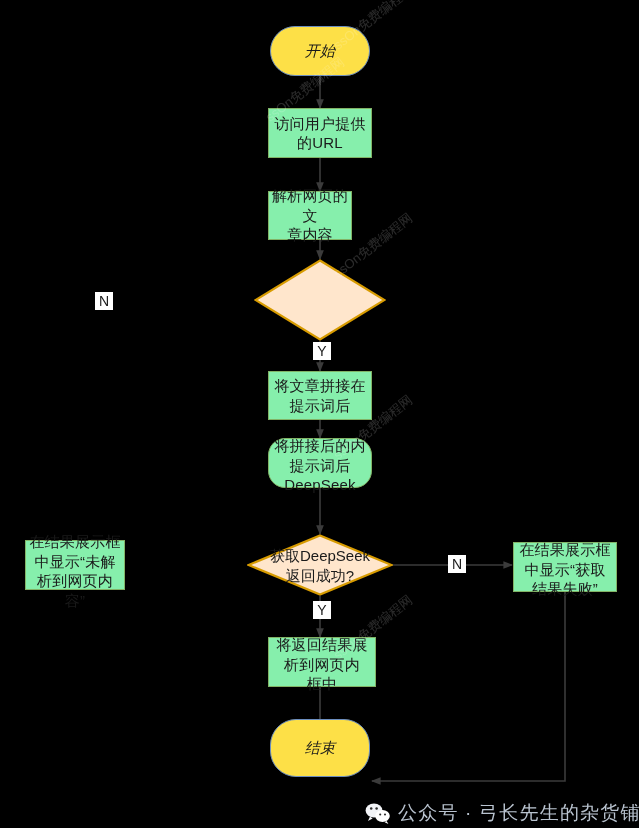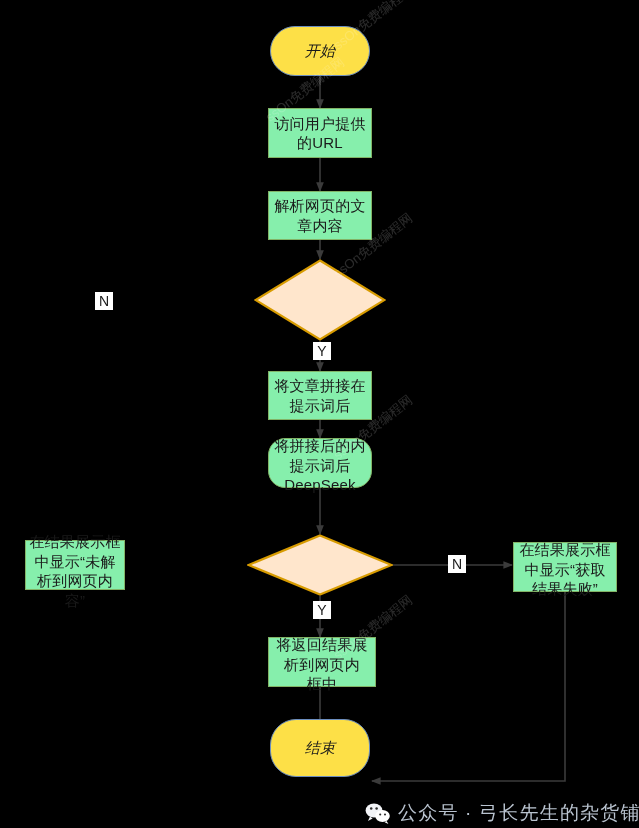--- a/index.html
+++ b/index.html
@@ -166,21 +166,21 @@
   <span>开始</span>
 </div>
 
 <div class="node process" style="left:268px; top:108px; width:104px; height:50px;">
   <span>
     <span>访问用户提供</span><br>
     <span>的URL</span>
   </span>
 </div>
 
-<div class="node process" style="left:268px; top:191px; width:104px; height:49px;">
+<div class="node process" style="left:268px; top:191px; width:84px; height:49px;">
   <span>
     <span>解析网页的文</span><br>
     <span>章内容</span>
   </span>
 </div>
 
 <div class="decision" style="left:254px; top:259px; width:132px; height:82px;">
   <svg class="dia-shape" viewBox="0 0 132 82" xmlns="http://www.w3.org/2000/svg">
     <polygon points="66,1.5 130.5,41 66,80.5 1.5,41" fill="#ffe6cc" stroke="#d79b00" stroke-width="2.2"></polygon>
   </svg>
@@ -198,20 +198,24 @@
     <span>将拼接后的内</span><br>
     <span>提示词后</span><br>
     <span>DeepSeek</span>
   </span>
 </div>
 
 <div class="decision" style="left:247px; top:534px; width:146px; height:62px;">
   <svg class="dia-shape" viewBox="0 0 146 62" xmlns="http://www.w3.org/2000/svg">
     <polygon points="73,1.5 144.5,31 73,60.5 1.5,31" fill="#ffe6cc" stroke="#d79b00" stroke-width="2.2"></polygon>
   </svg>
+  <div class="dia-label">
+    <span>获取DeepSeek</span><br>
+    <span class="l2">返回成功?</span>
+  </div>
 </div>
 
 <div class="node process overflow-text overflow-text3" style="left:268px; top:637px; width:108px; height:50px;">
   <span>
     <span>将返回结果展</span><br>
     <span>析到网页内</span><br>
     <span>框中</span>
   </span>
 </div>
 

